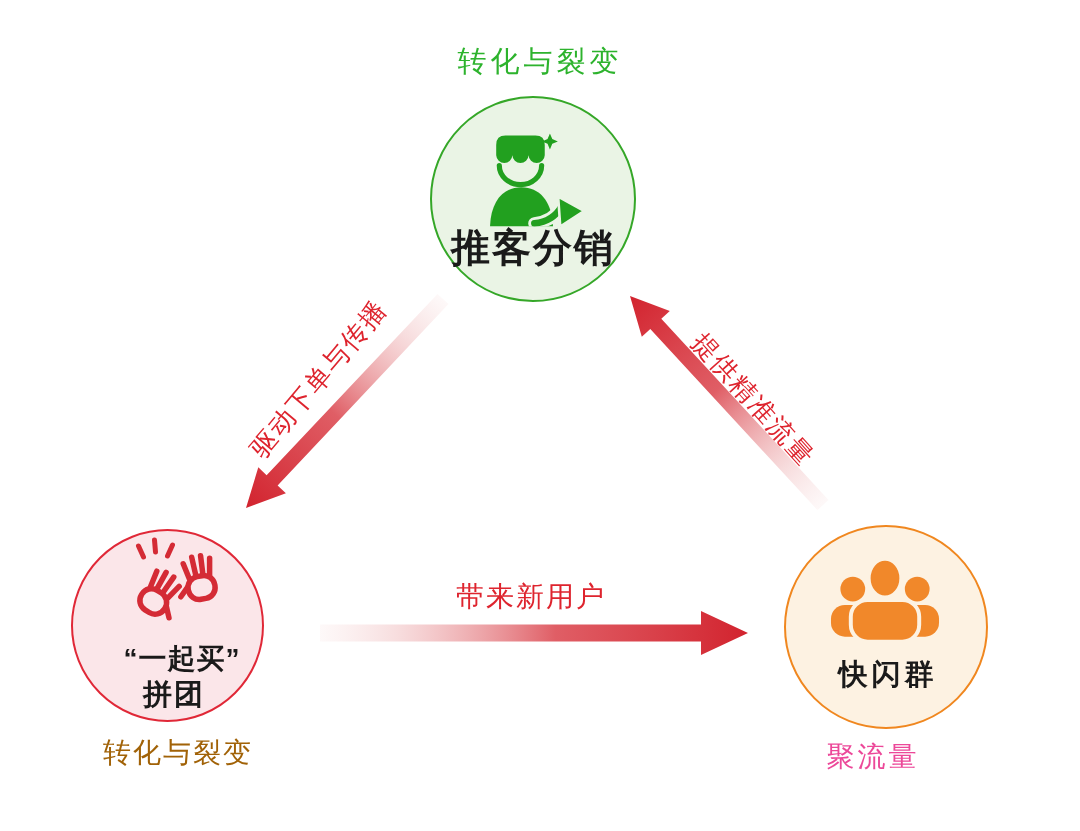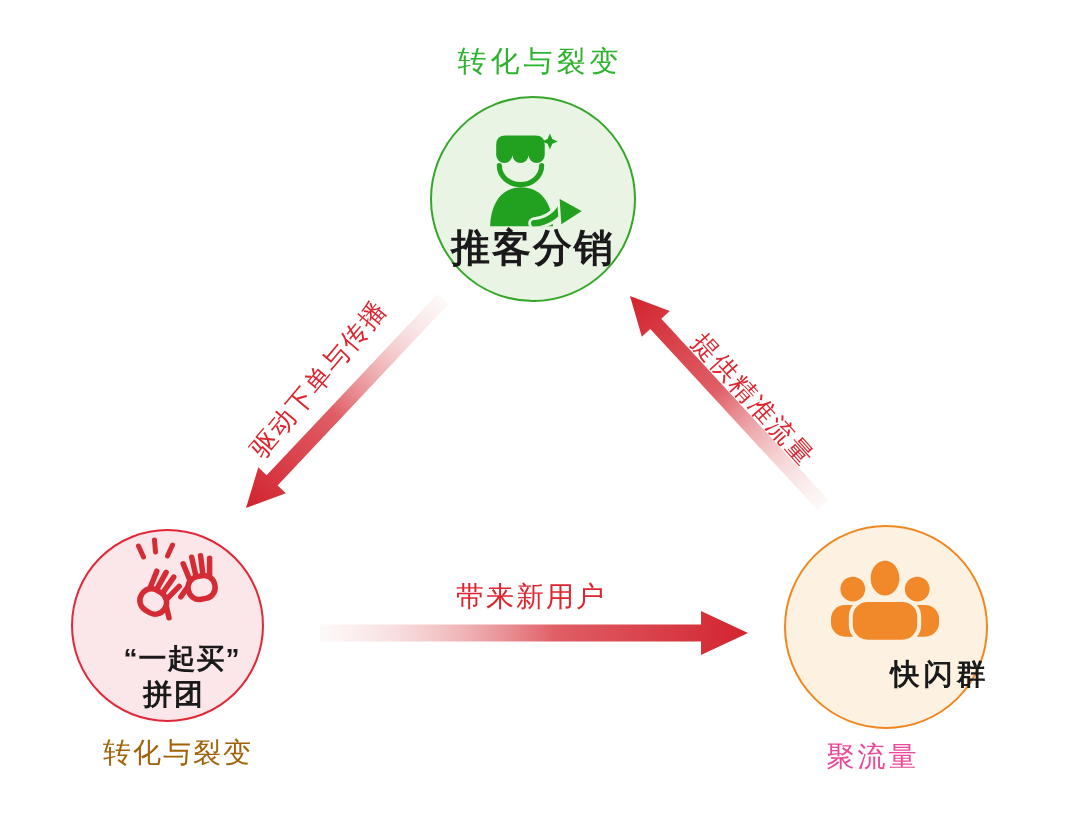--- a/index.html
+++ b/index.html
@@ -20,21 +20,21 @@
   
   .tag { position:absolute; font-weight:500; letter-spacing:3px; white-space:nowrap; }
   .tag-top   { left:540px; top:62px;  color:#2db32d; font-size:29px; letter-spacing:4px; }
   .tag-left  { left:178px; top:753px; color:#a16207; font-size:28px; letter-spacing:2px; }
   .tag-right { left:873px; top:757px; color:#ec4899; font-size:28px; letter-spacing:3px; }
 
   .node-label { position:absolute; color:#1a1a1a; font-weight:600; white-space:nowrap; }
   .label-top    { left:533px; top:248px; font-size:39px; letter-spacing:2px; }
   .label-left-1 { left:174px; top:659px; font-size:28px; letter-spacing:1px;margin-left:8px; }
   .label-left-2 { left:174px; top:695px; font-size:29px; letter-spacing:2px; }
-  .label-right  { left:940px; top:675px; font-size:29px; letter-spacing:4px; }
+  .label-right  { left:888px; top:675px; font-size:29px; letter-spacing:4px; }
 
   .edge-label { position:absolute; color:#de242e; font-weight:500; white-space:nowrap; }
   .edge-label-left   { left:319px; top:379px; font-size:26px; letter-spacing:2px;
                        transform:translate(-50%,-50%) rotate(-50deg); }
   .edge-label-right  { left:753px; top:400px; font-size:26px; letter-spacing:2px;
                        transform:translate(-50%,-50%) rotate(48deg); }
   .edge-label-bottom { left:531px; top:597px; font-size:28px; letter-spacing:2px;
                        transform:translate(-50%,-50%); }
 
   .icon-svg { position:absolute; transform:translate(-50%,-50%); }

